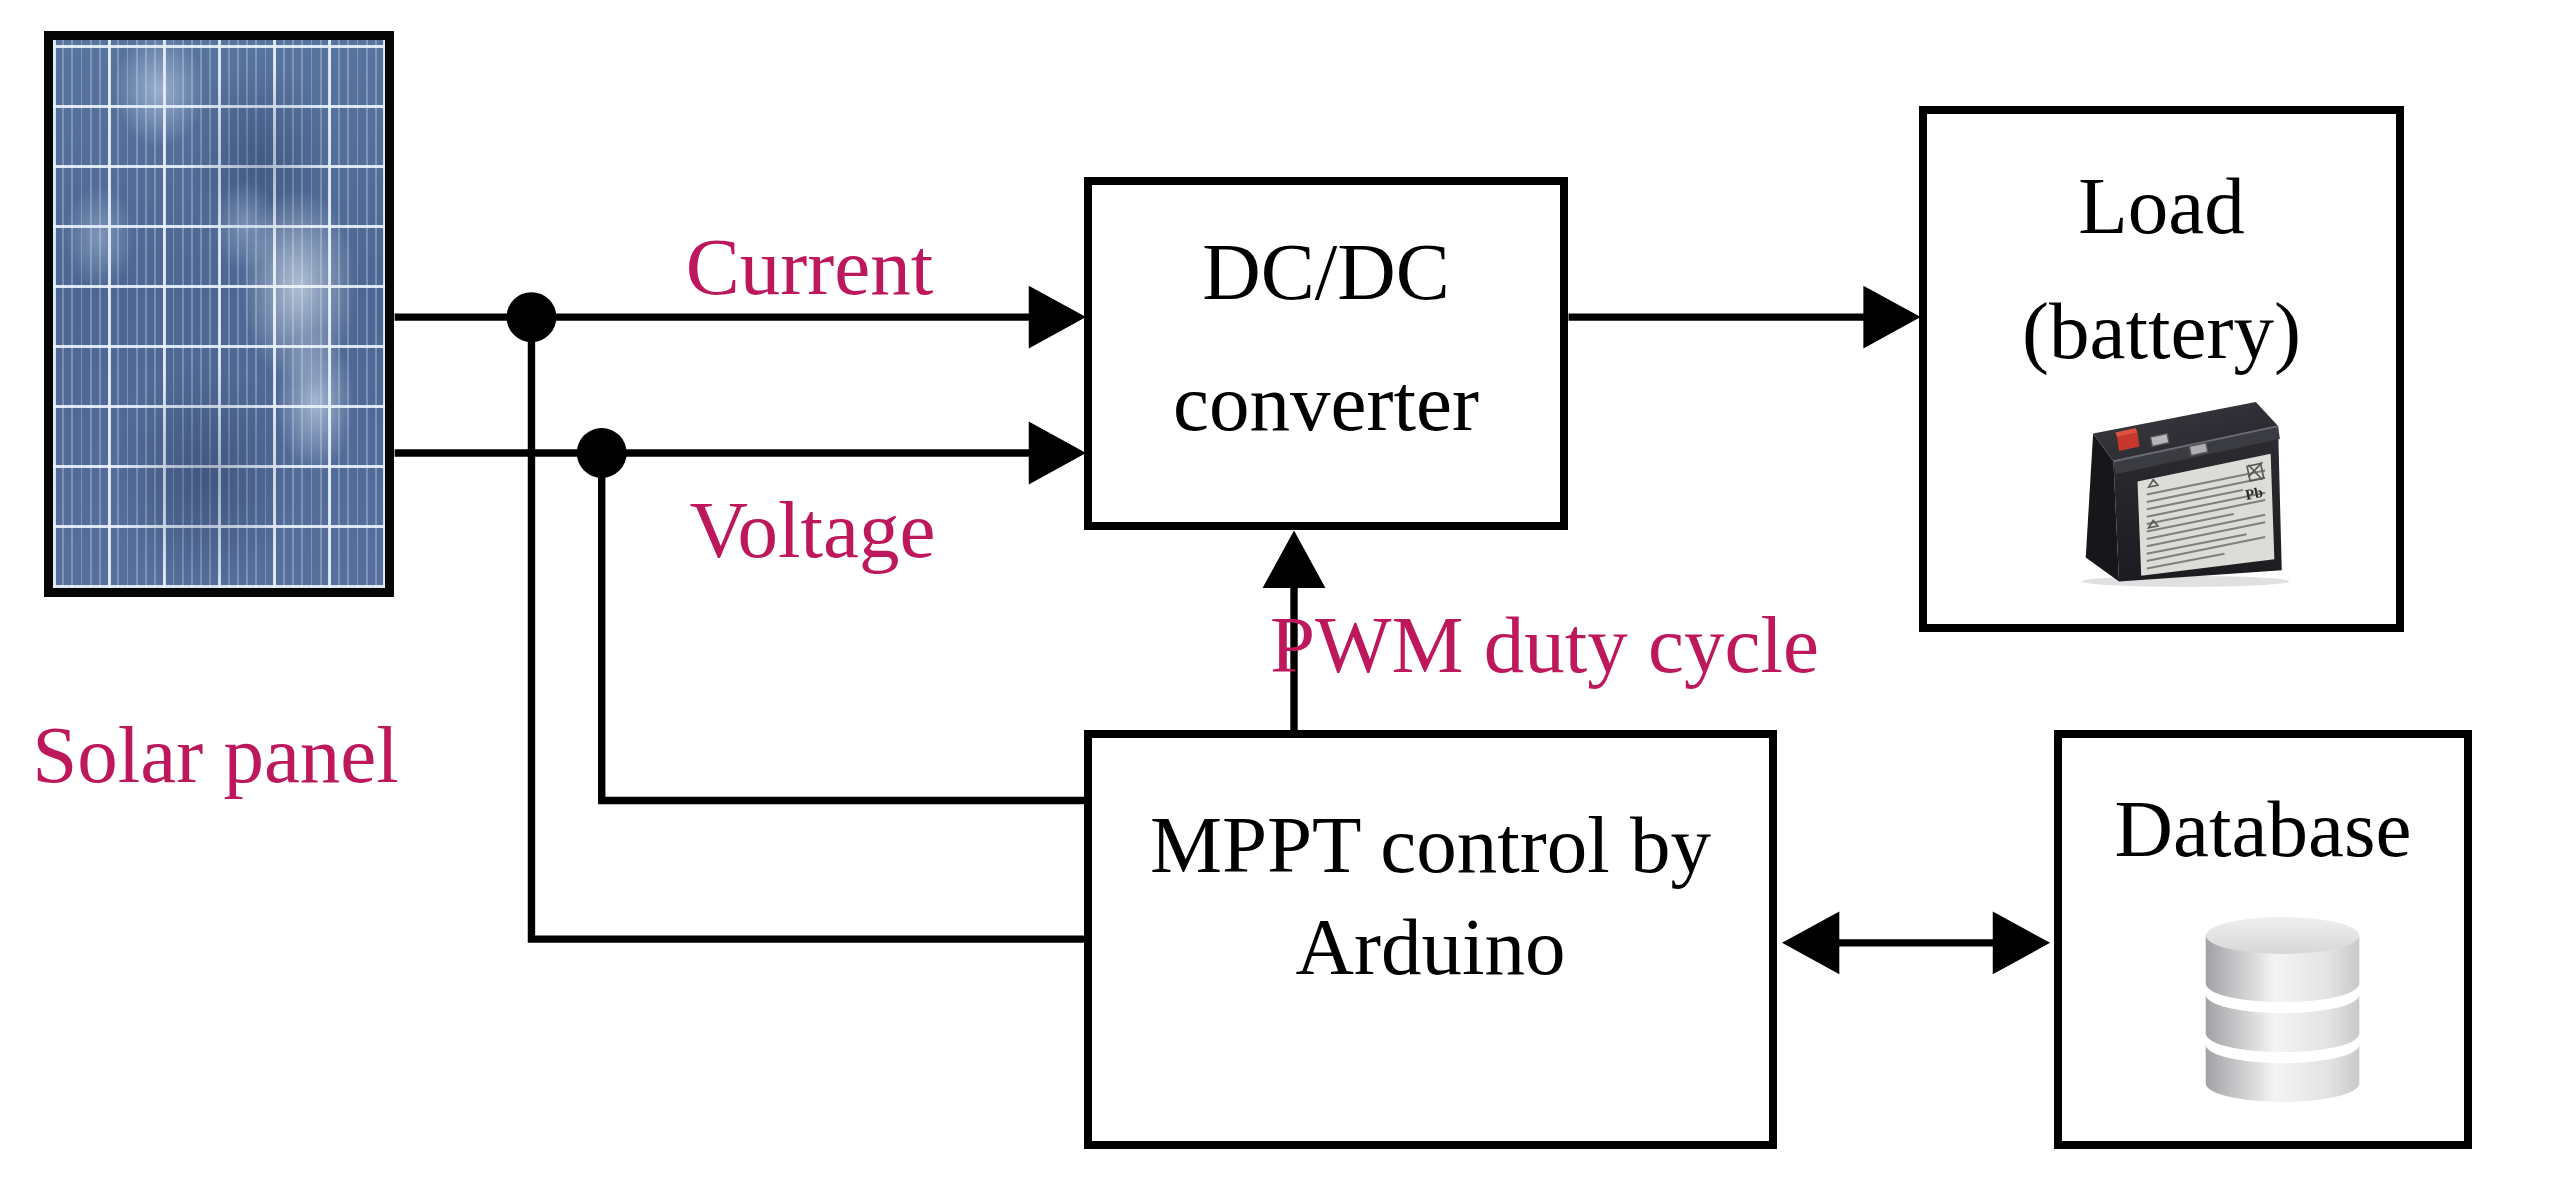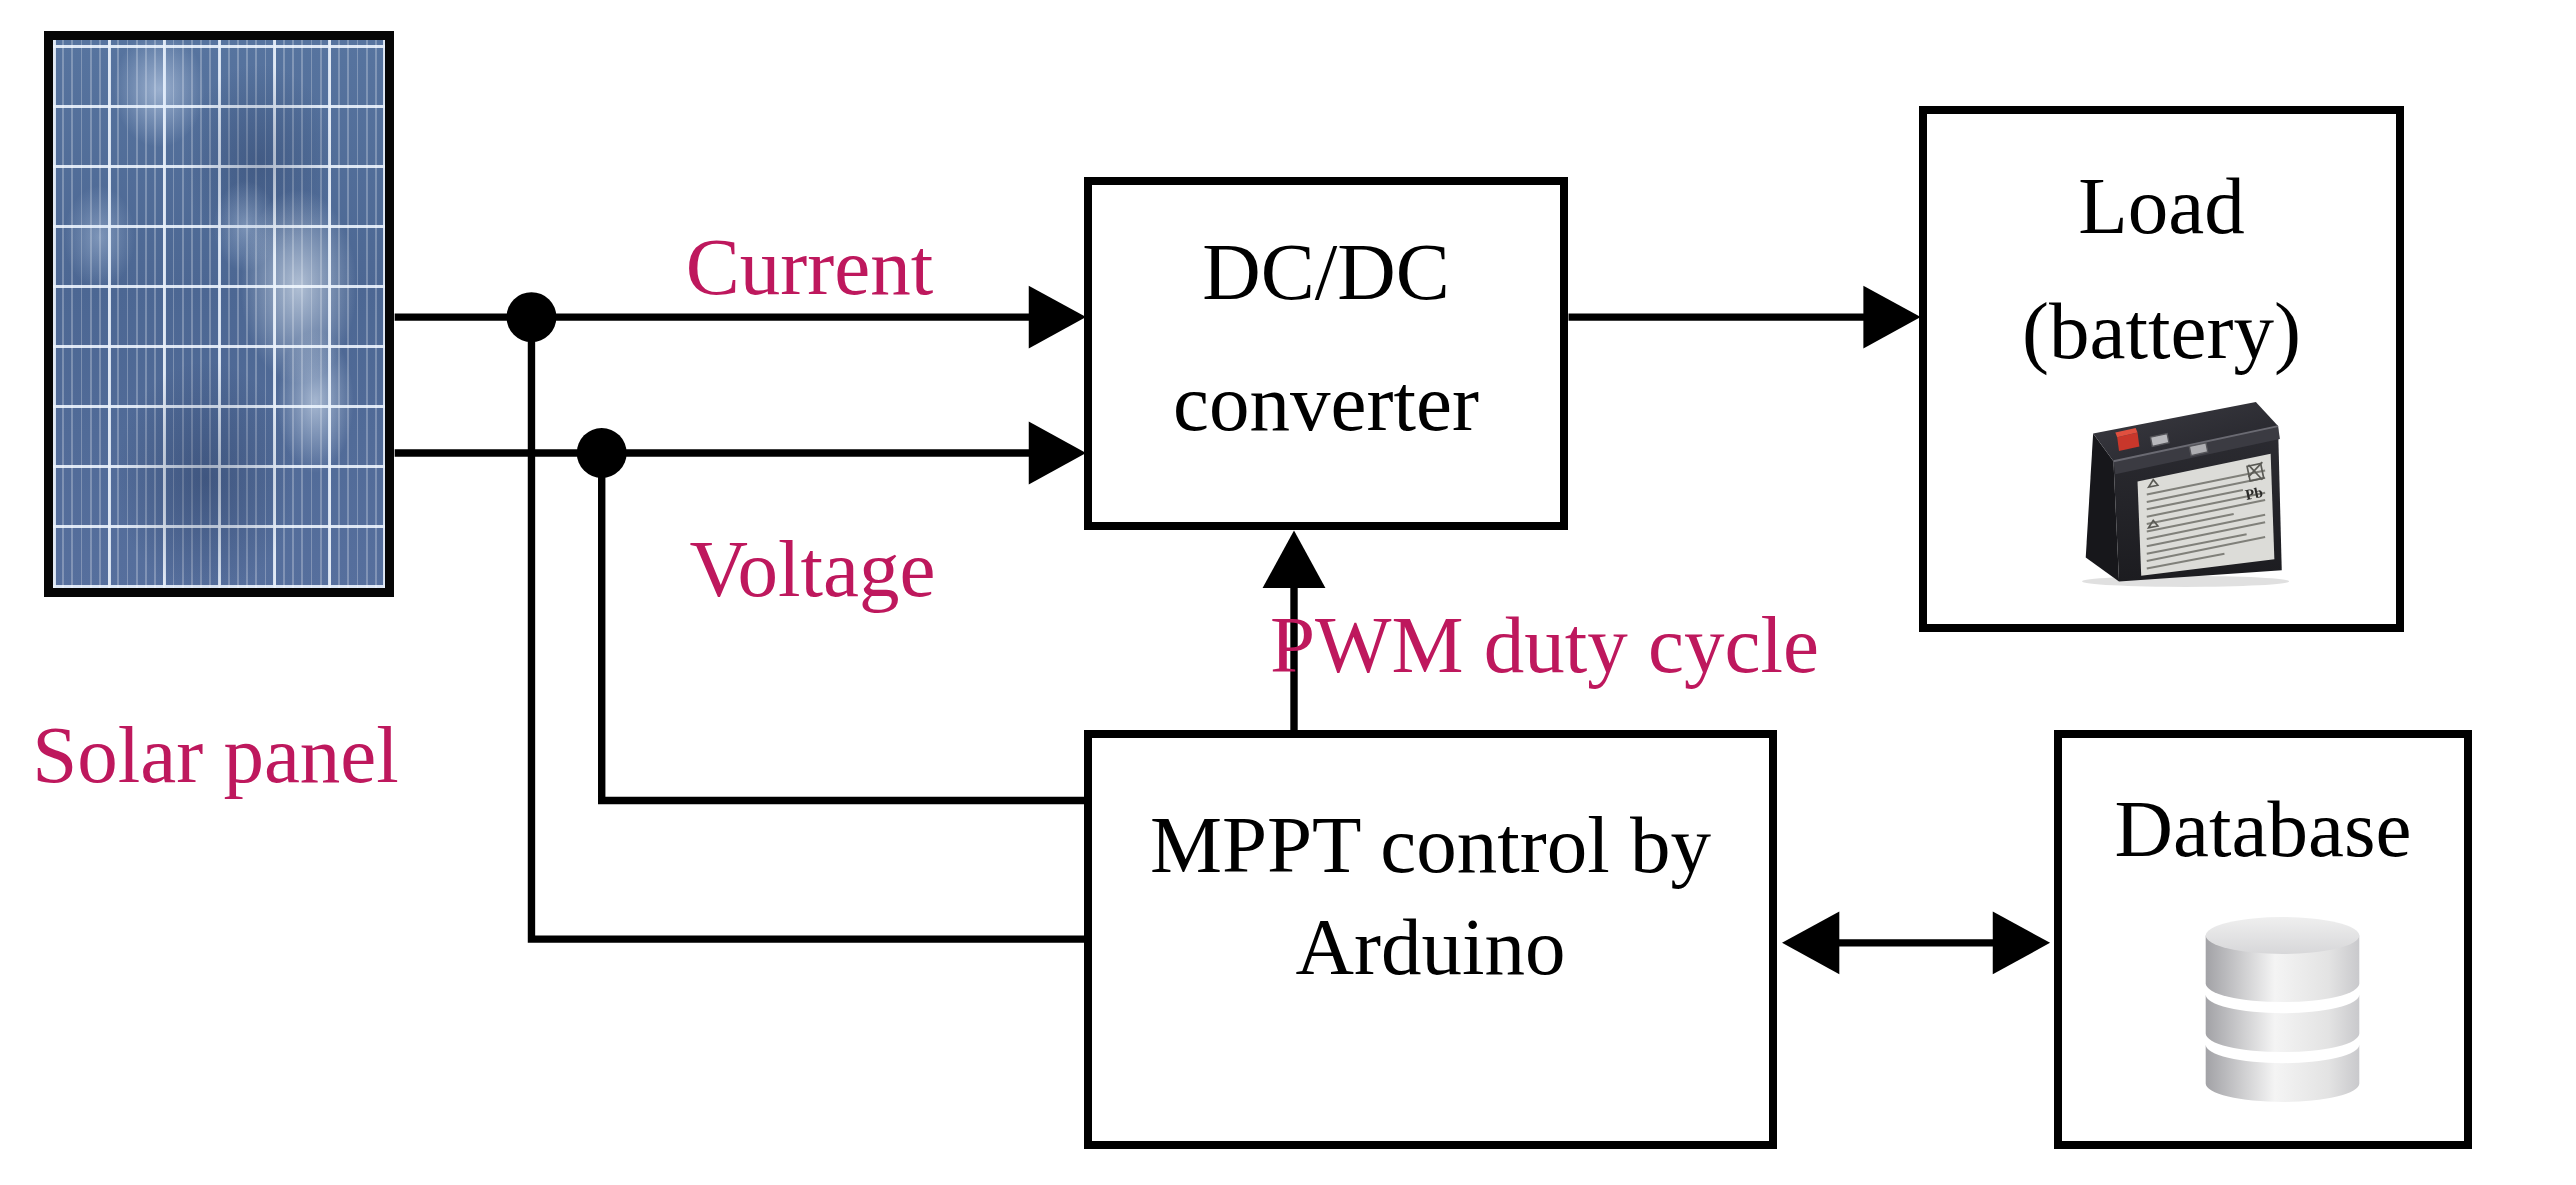--- a/index.html
+++ b/index.html
@@ -99,21 +99,21 @@
       <polygon points="2218,1020 2156,986 2156,1054"></polygon>
       <circle cx="575" cy="343" r="27"></circle>
       <circle cx="651" cy="490" r="27"></circle>
     </g>
   </svg>
 
   <div class="solar-photo"></div>
 
   <div class="lbl" style="left:-62px; top:714px; width:555px;">Solar panel</div>
   <div class="lbl" style="left:532px; top:226px; width:555px;">Current</div>
-  <div class="lbl" style="left:535px; top:489px; width:555px;margin-top:39px;">Voltage</div>
+  <div class="lbl" style="left:535px; top:489px; width:555px;">Voltage</div>
   <div class="lbl" style="left:1221px; top:604px; width:647px;">PWM duty cycle</div>
 
   <div class="node" style="left:1084px; top:177px; width:484px; height:353px;">
     <div class="lbl-in" style="top:46px;">DC/DC</div>
     <div class="lbl-in" style="top:177px;">converter</div>
   </div>
 
   <div class="node" style="left:1919px; top:106px; width:485px; height:526px;">
     <div class="lbl-in" style="top:176px;">(battery)</div>
     <div class="lbl-in" style="top:51px;">Load</div>

